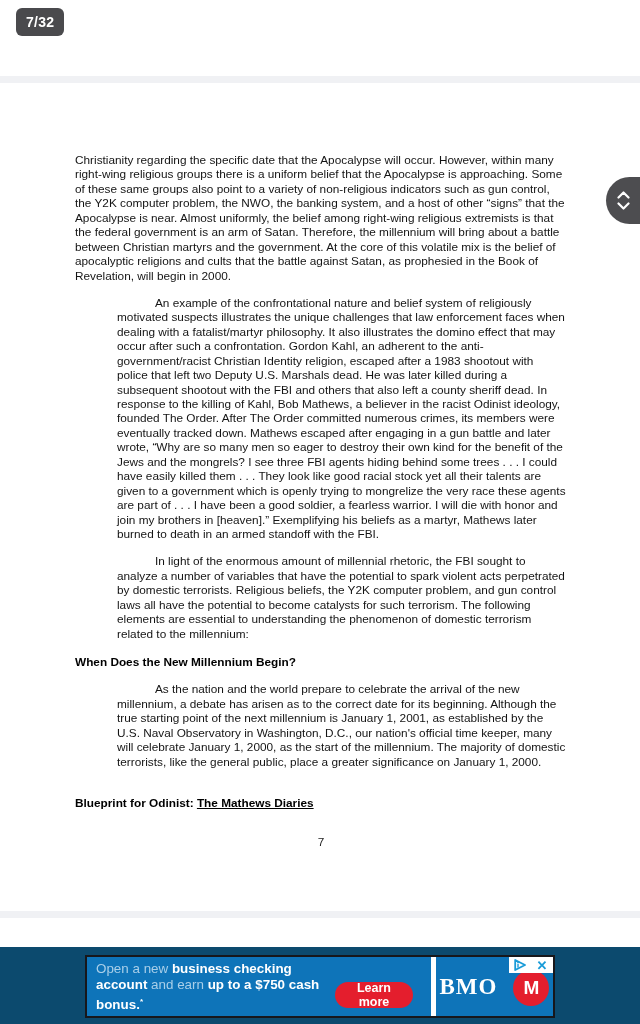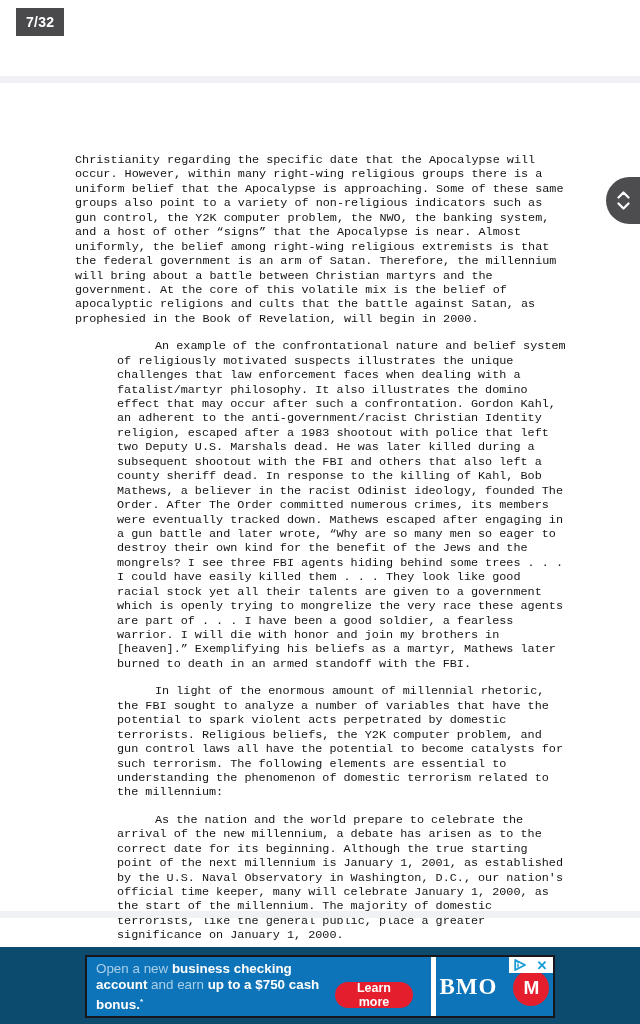--- a/index.html
+++ b/index.html
@@ -6,31 +6,31 @@
   body{
     width:640px;height:1024px;position:relative;overflow:hidden;
     background:#ffffff;
     font-family:"Liberation Sans","DejaVu Sans",sans-serif;
   }
   
   .page-badge{
     position:absolute;left:16px;top:8px;
     background:#4a4a4d;color:#fff;
     font-size:14px;font-weight:bold;
-    padding:6px 10px;border-radius:0;
+    padding:6px 10px;border-radius:6px;
     letter-spacing:.3px;
   }
   .divider{position:absolute;left:0;width:640px;height:7px;background:#f0f1f4;}
   .divider-top{top:76px;}
   .divider-bottom{top:911px;}
 
   
   .doc{
     position:absolute;left:75px;top:153px;width:492px;
-    font-family:Liberation Mono, monospace;
+    font-family:Liberation Sans, sans-serif;
     font-size:11.8px;line-height:1.225;color:#141414;
     text-align:left;
   }
   .doc p{margin:0 0 13px 0;}
   .doc p.indent{text-indent:38px;margin-left:42px;}
   .doc h3{
     font-size:11.8px;margin:14px 0 13px 0;font-weight:bold;color:#000;
   }
   .doc h3.h2{margin-top:27px;}
   .underlined{text-decoration:underline;}
@@ -102,20 +102,21 @@
 <body>
 
 <div class="page-badge">7/32</div>
 
 <div class="divider divider-top"></div>
 
 <div class="doc">
   <p>Christianity regarding the specific date that the Apocalypse will occur.  However, within many right-wing religious groups there is a uniform belief that the Apocalypse is approaching.  Some of these same groups also point to a variety of non-religious indicators such as gun control, the Y2K computer problem, the NWO, the banking system, and a host of other “signs” that the Apocalypse is near.  Almost uniformly, the belief among right-wing religious extremists is that the federal government is an arm of Satan.  Therefore, the millennium will bring about a battle between Christian martyrs and the government.  At the core of this volatile mix is the belief of apocalyptic religions and cults that the battle against Satan, as prophesied in the Book of Revelation, will begin in 2000.</p>
   <p class="indent">An example of the confrontational nature and belief system of religiously motivated suspects illustrates the unique challenges that law enforcement faces when dealing with a fatalist/martyr philosophy.  It also illustrates the domino effect that may occur after such a confrontation.  Gordon Kahl, an adherent to the anti-government/racist Christian Identity religion, escaped after a 1983 shootout with police that left two Deputy U.S. Marshals dead.  He was later killed during a subsequent shootout with the FBI and others that also left a county sheriff dead.  In response to the killing of Kahl, Bob Mathews, a believer in the racist Odinist ideology, founded The Order.  After The Order committed numerous crimes, its members were eventually tracked down.  Mathews escaped after engaging in a gun battle and later wrote, “Why are so many men so eager to destroy their own kind for the benefit of the Jews and the mongrels?  I see three FBI agents hiding behind some trees . . . I could have easily killed them . . . They look like good racial stock yet all their talents are given to a government which is openly trying to mongrelize the very race  these agents are part of . . . I have been a good soldier, a fearless warrior.  I will die with honor and join my brothers in [heaven].”  Exemplifying his beliefs as a martyr, Mathews later burned to death in an armed standoff with the FBI.</p>
   <p class="indent">In light of the enormous amount of  millennial rhetoric, the FBI sought to analyze a number of variables that have the potential to spark violent acts perpetrated by domestic terrorists.  Religious beliefs, the Y2K computer problem, and gun control laws all have the potential to become catalysts for such terrorism.  The following elements are essential to understanding the phenomenon of domestic terrorism related to the millennium:</p>
+  <h3>When Does the New Millennium Begin?</h3>
   <p class="indent">As the nation and the world prepare to celebrate the arrival of the new millennium, a debate has arisen as to the correct date for its beginning.  Although the true starting point of the next millennium is January 1, 2001, as established by the U.S. Naval Observatory in Washington, D.C., our nation's official time keeper, many will celebrate January 1, 2000, as the start of the millennium.  The majority of domestic terrorists, like the general public, place a greater significance on January 1, 2000.</p>
   <h3 class="h2"><span>Blueprint for Odinist: </span><span class="underlined">The Mathews Diaries</span></h3>
   <div class="page-number">7</div>
 </div>
 
 <div class="scroll-pill">
   <span>
     <svg width="13" height="8" viewBox="0 0 13 8">
       <polyline points="1.5,6.5 6.5,1.5 11.5,6.5" fill="none" stroke="#ffffff" stroke-width="2.2" stroke-linecap="round" stroke-linejoin="round"></polyline>
     </svg>

